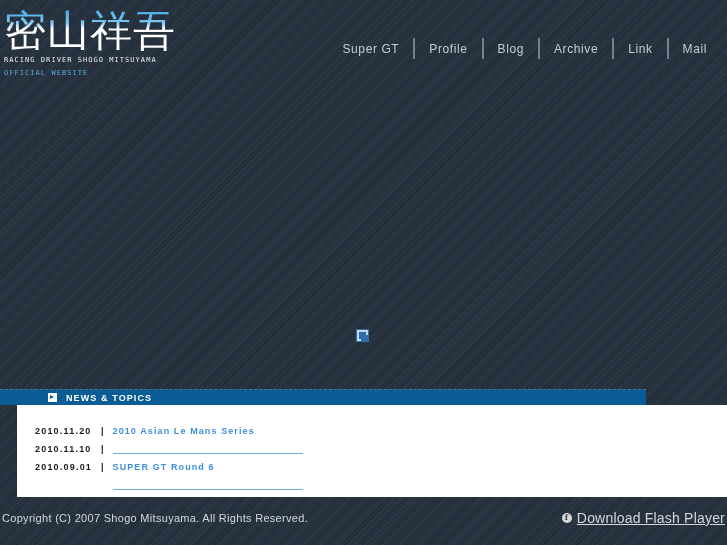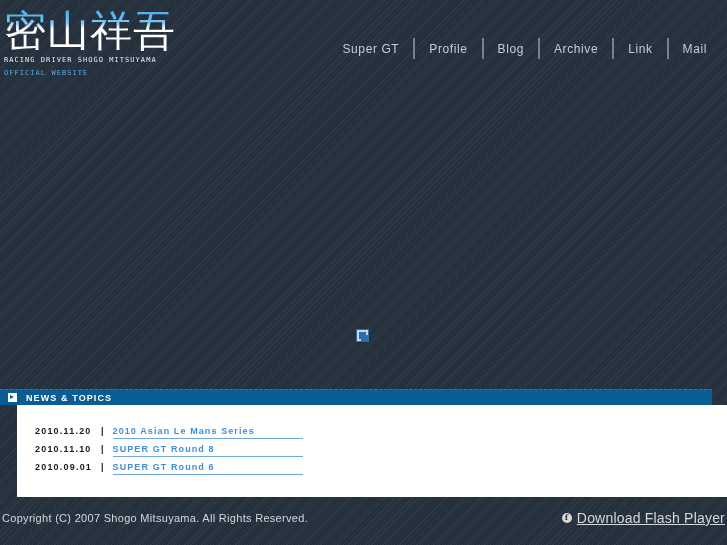--- a/index.html
+++ b/index.html
@@ -131,27 +131,28 @@
     width: 7px; height: 7px;
     background: #2f6ea8;
     box-shadow: 2px 3px 0 0 #2f6ea8;
   }
 
   
   #news-bar {
     position: absolute;
     left: 0;
     top: 389px;
-    width: 712px;
+    width: 646px;
     height: 16px;
     background: #0a5c94;
     border-top: 1px dashed #5d6b79;
     box-sizing: border-box;
     display: flex;
     align-items: center;
+    padding-left: 40px;
   }
   #news-arrow-icon {
     width: 9px;
     height: 9px;
     margin-left: 8px;
     background: #ffffff;
     position: relative;
   }
   #news-arrow-icon::after {
     content: "";
@@ -205,21 +206,21 @@
     font-size: 9px;
     margin: 0 9px 0 0;
   }
   .news-link {
     color: #3f8fd8;
     font-size: 9px;
     font-weight: bold;
     letter-spacing: 1.1px;
     text-decoration: none;
     border-bottom: 1px solid #6ea8dd;
-    padding-bottom: 2px;
+    padding-bottom: 17px;
     white-space: nowrap;
     cursor: pointer;
     min-width: 190px;
     display: inline-block;
   }
 
   
   #footer {
     position: absolute;
     left: 0;
@@ -316,21 +317,20 @@
 
       <div class="news-row">
         <span class="news-date">2010.11.20</span>
         <span class="news-pipe">|</span>
         <a class="news-link" href="#">2010 Asian Le Mans Series</a>
       </div>
 
       <div class="news-row">
         <span class="news-date">2010.11.10</span>
         <span class="news-pipe">|</span>
-        <a class="news-link" href="#">SUPER GT Round 8</a>
       </div>
 
       <div class="news-row">
         <span class="news-date">2010.09.01</span>
         <span class="news-pipe">|</span>
         <a class="news-link" href="#">SUPER GT Round 6</a>
       </div>
 
     </div>
 

